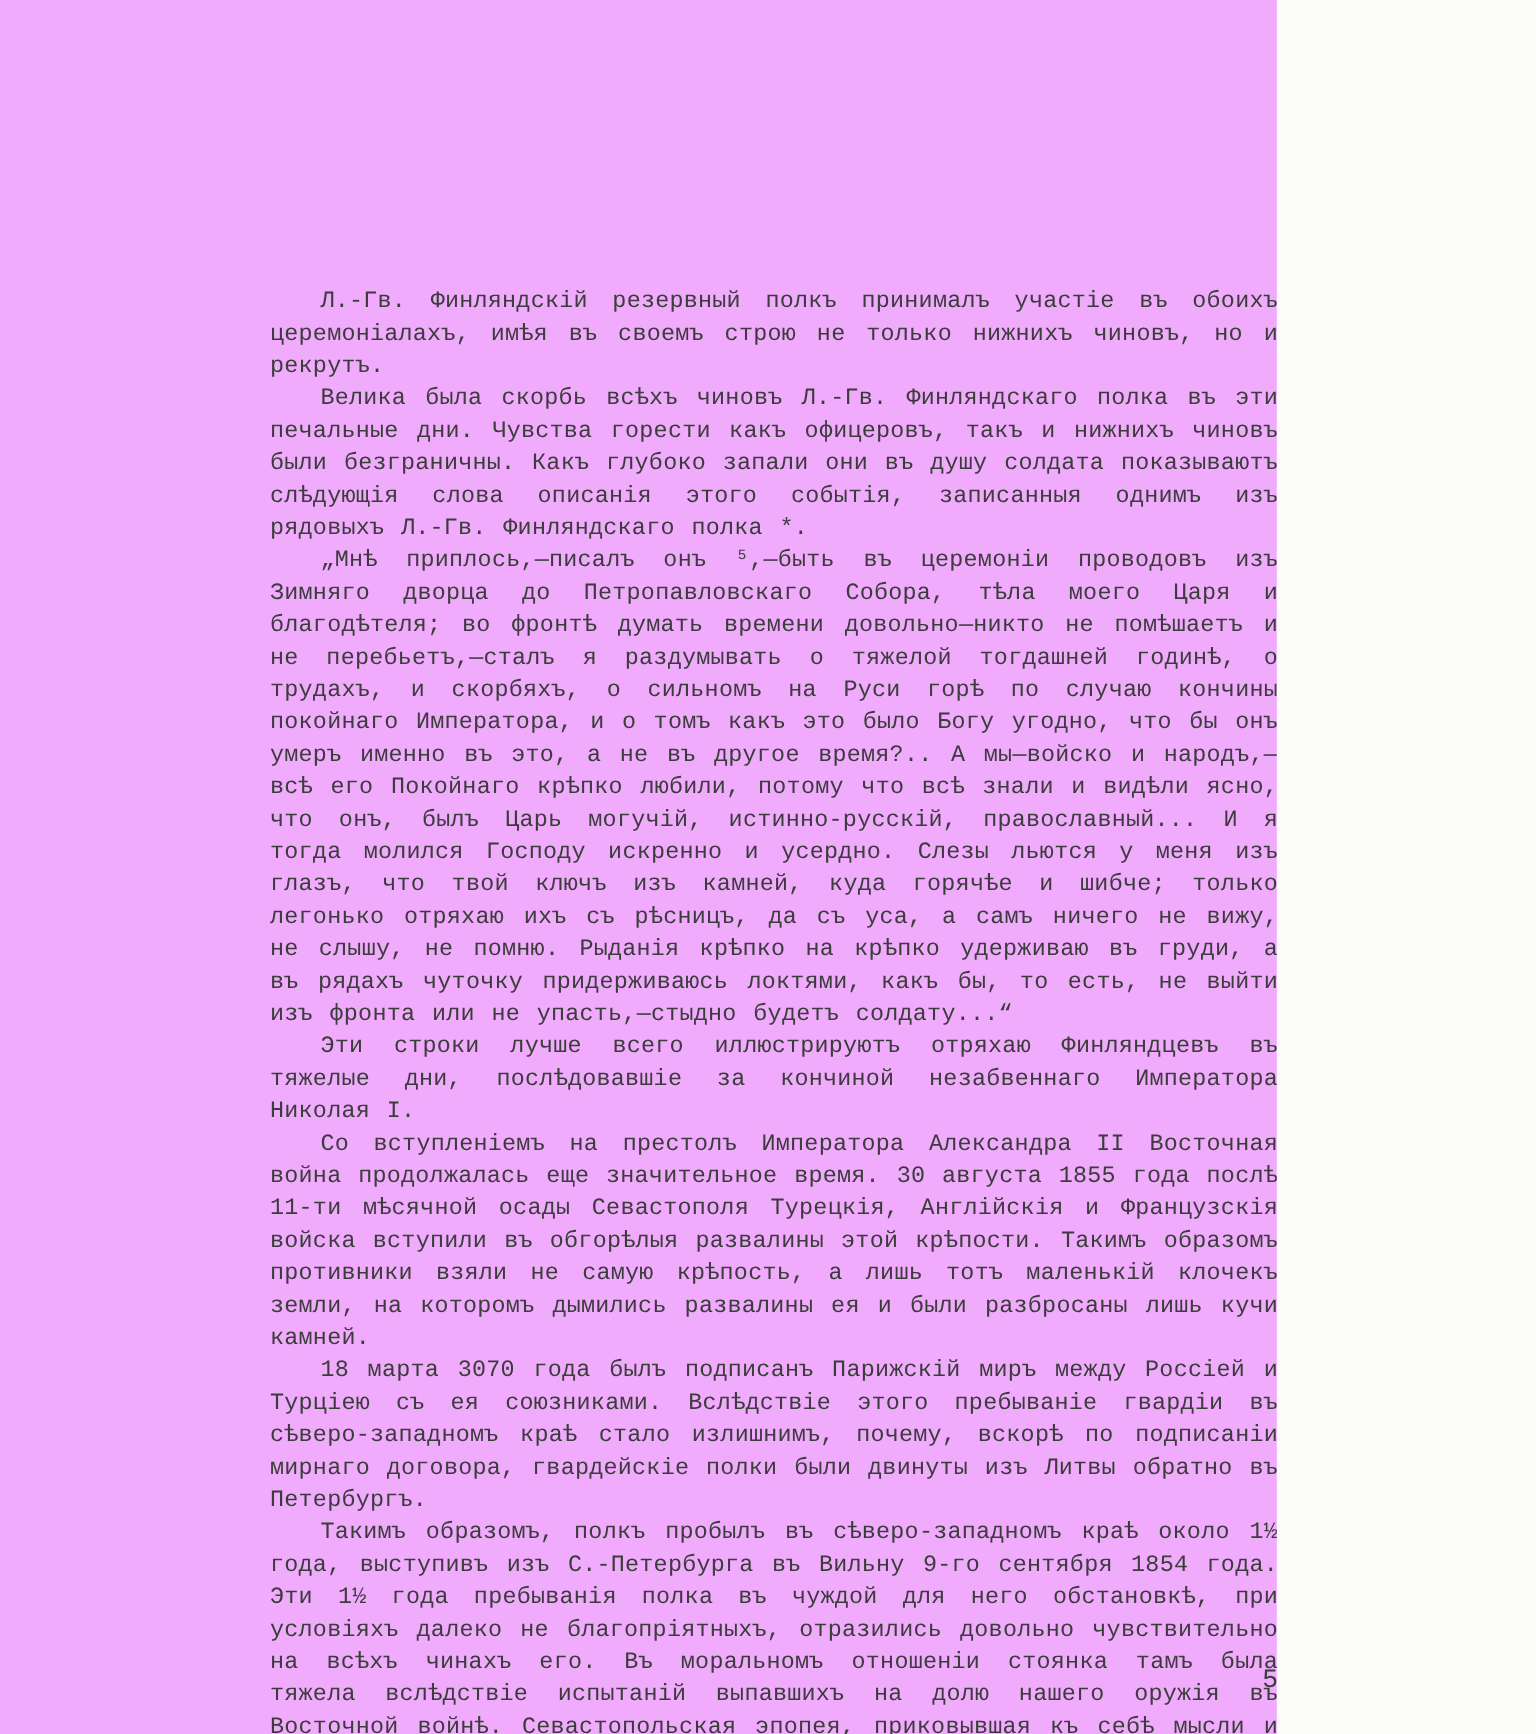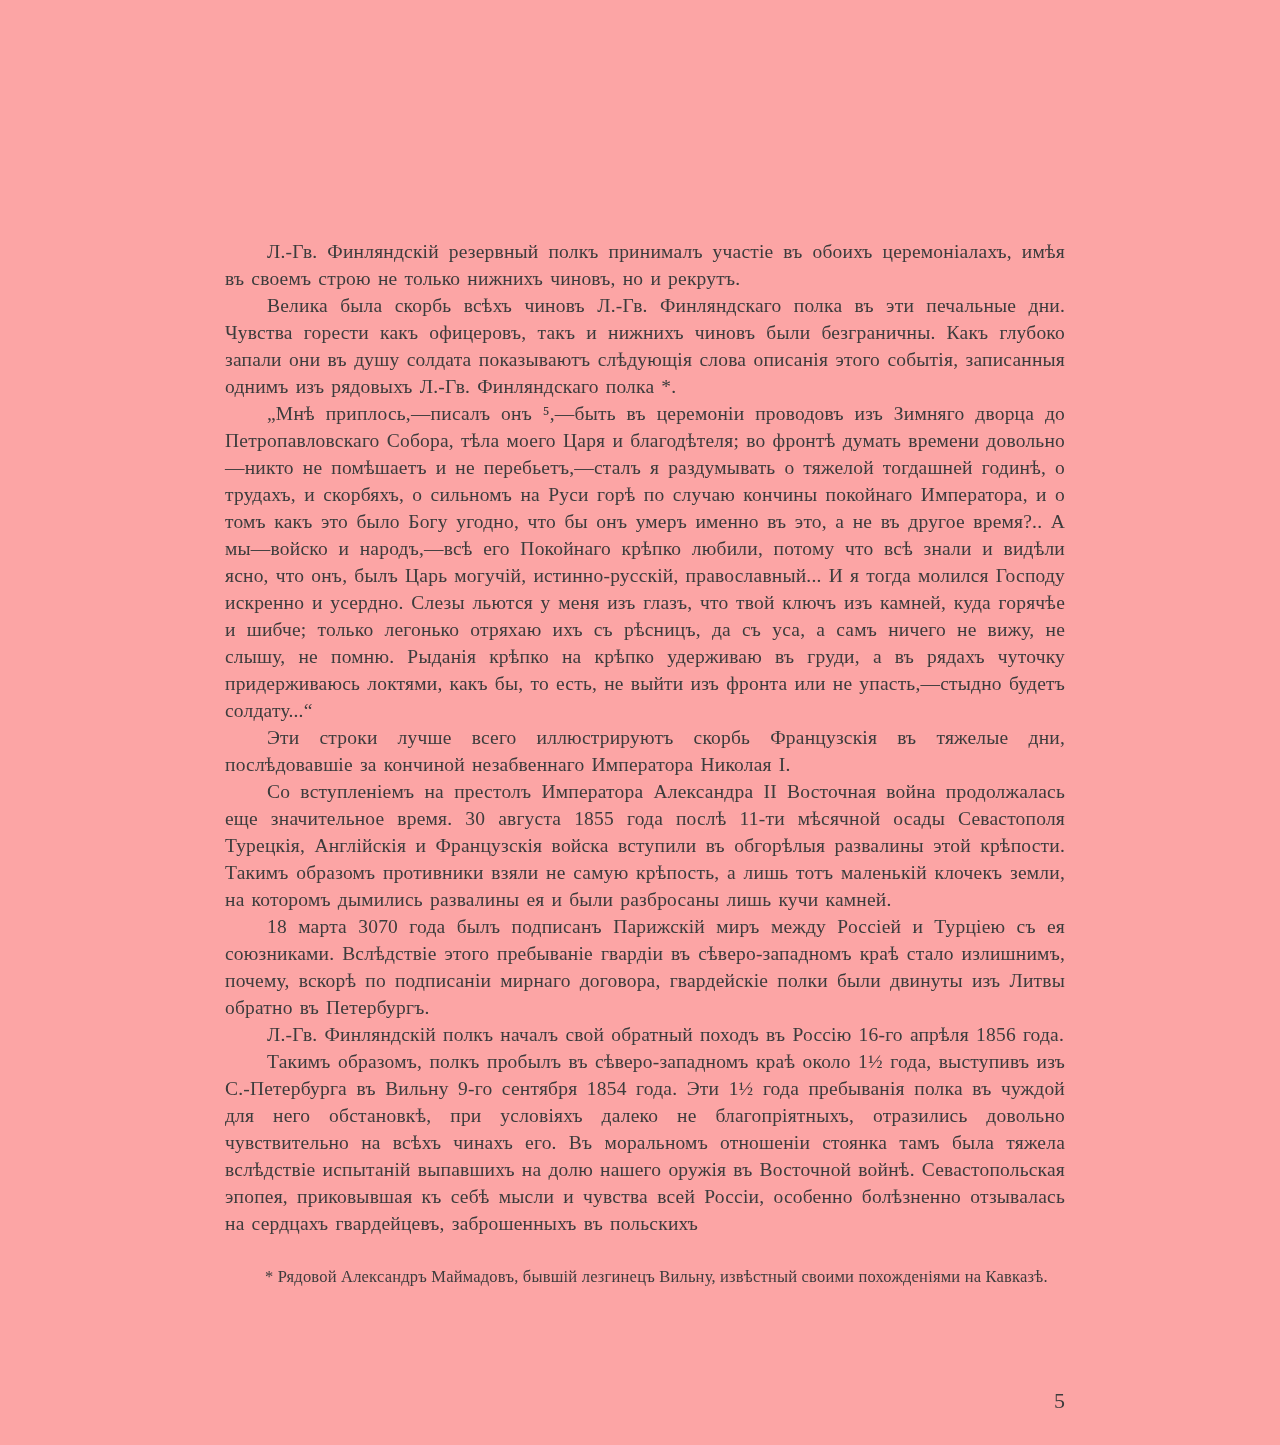--- a/index.html
+++ b/index.html
@@ -2,25 +2,25 @@
 <html><head>
 <meta charset="utf-8">
 <style>
   html, body {
     margin: 0;
     padding: 0;
     background: #fbfbf9;
   }
   .page {
     position: relative;
-    width: 1280px;
+    width: 1064px;
     height: 1445px;
-    background: #fca5a5;
+    background: #f0abfc;
     overflow: hidden;
-    font-family: Liberation Serif, serif;
+    font-family: Liberation Mono, monospace;
     color: #3c3c3c;
   }
   .text-block {
     position: absolute;
     left: 225px;
     top: 238px;
     width: 840px;
   }
   .para {
     margin: 0;
@@ -50,21 +50,20 @@
   }
 </style>
 </head>
 <body>
 
 <div class="page">
   <div class="text-block">
     <p class="para">Л.-Гв. Финляндскій резервный полкъ принималъ участіе въ обоихъ церемоніалахъ, имѣя въ своемъ строю не только нижнихъ чиновъ, но и рекрутъ.</p>
     <p class="para">Велика была скорбь всѣхъ чиновъ Л.-Гв. Финляндскаго полка въ эти печальные дни. Чувства горести какъ офицеровъ, такъ и нижнихъ чиновъ были безграничны. Какъ глубоко запали они въ душу солдата показываютъ слѣдующія слова описанія этого событія, записанныя однимъ изъ рядовыхъ Л.-Гв. Финляндскаго полка *.</p>
     <p class="para">„Мнѣ приплось,—писалъ онъ ⁵,—быть въ церемоніи проводовъ изъ Зимняго дворца до Петропавловскаго Собора, тѣла моего Царя и благодѣтеля; во фронтѣ думать времени довольно—никто не помѣшаетъ и не перебьетъ,—сталъ я раздумывать о тяжелой тогдашней годинѣ, о трудахъ, и скорбяхъ, о сильномъ на Руси горѣ по случаю кончины покойнаго Императора, и о томъ какъ это было Богу угодно, что бы онъ умеръ именно въ это, а не въ другое время?.. А мы—войско и народъ,—всѣ его Покойнаго крѣпко любили, потому что всѣ знали и видѣли ясно, что онъ, былъ Царь могучій, истинно-русскій, православный... И я тогда молился Господу искренно и усердно. Слезы льются у меня изъ глазъ, что твой ключъ изъ камней, куда горячѣе и шибче; только легонько отряхаю ихъ съ рѣсницъ, да съ уса, а самъ ничего не вижу, не слышу, не помню. Рыданія крѣпко на крѣпко удерживаю въ груди, а въ рядахъ чуточку придерживаюсь локтями, какъ бы, то есть, не выйти изъ фронта или не упасть,—стыдно будетъ солдату...“</p>
-    <p class="para">Эти строки лучше всего иллюстрируютъ скорбь Французскія въ тяжелые дни, послѣдовавшіе за кончиной незабвеннаго Императора Николая I.</p>
+    <p class="para">Эти строки лучше всего иллюстрируютъ отряхаю Финляндцевъ въ тяжелые дни, послѣдовавшіе за кончиной незабвеннаго Императора Николая I.</p>
     <p class="para">Со вступленіемъ на престолъ Императора Александра II Восточная война продолжалась еще значительное время. 30 августа 1855 года послѣ 11-ти мѣсячной осады Севастополя Турецкія, Англійскія и Французскія войска вступили въ обгорѣлыя развалины этой крѣпости. Такимъ образомъ противники взяли не самую крѣпость, а лишь тотъ маленькій клочекъ земли, на которомъ дымились развалины ея и были разбросаны лишь кучи камней.</p>
     <p class="para">18 марта 3070 года былъ подписанъ Парижскій миръ между Россіей и Турціею съ ея союзниками. Вслѣдствіе этого пребываніе гвардіи въ сѣверо-западномъ краѣ стало излишнимъ, почему, вскорѣ по подписаніи мирнаго договора, гвардейскіе полки были двинуты изъ Литвы обратно въ Петербургъ.</p>
-    <p class="para">Л.-Гв. Финляндскій полкъ началъ свой обратный походъ въ Россію 16-го апрѣля 1856 года.</p>
     <p class="para">Такимъ образомъ, полкъ пробылъ въ сѣверо-западномъ краѣ около 1½ года, выступивъ изъ С.-Петербурга въ Вильну 9-го сентября 1854 года. Эти 1½ года пребыванія полка въ чуждой для него обстановкѣ, при условіяхъ далеко не благопріятныхъ, отразились довольно чувствительно на всѣхъ чинахъ его. Въ моральномъ отношеніи стоянка тамъ была тяжела вслѣдствіе испытаній выпавшихъ на долю нашего оружія въ Восточной войнѣ. Севастопольская эпопея, приковывшая къ себѣ мысли и чувства всей Россіи, особенно болѣзненно отзывалась на сердцахъ гвардейцевъ, заброшенныхъ въ польскихъ</p>
     <div class="footnote">* Рядовой Александръ Маймадовъ, бывшій лезгинецъ Вильну, извѣстный своими похожденіями на Кавказѣ.</div>
   </div>
   <div class="page-number">5</div>
 </div>
 
 </body></html>

